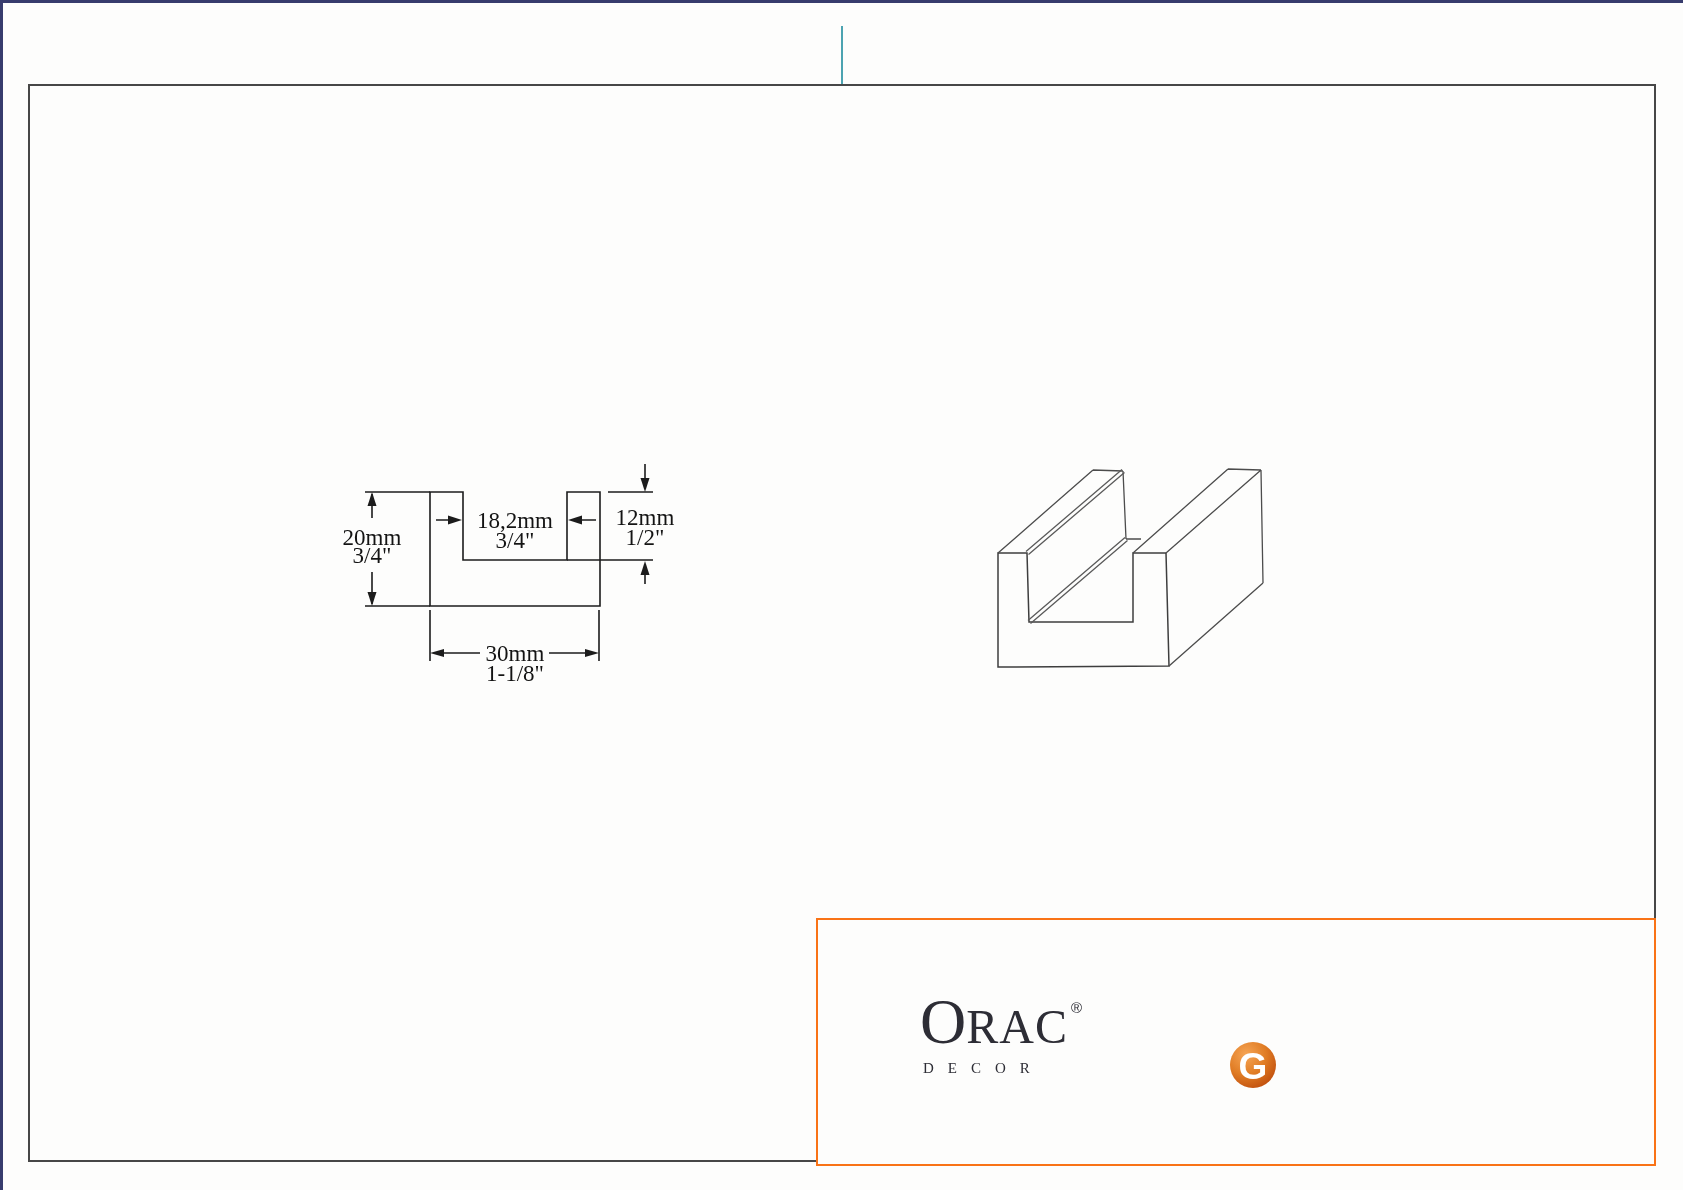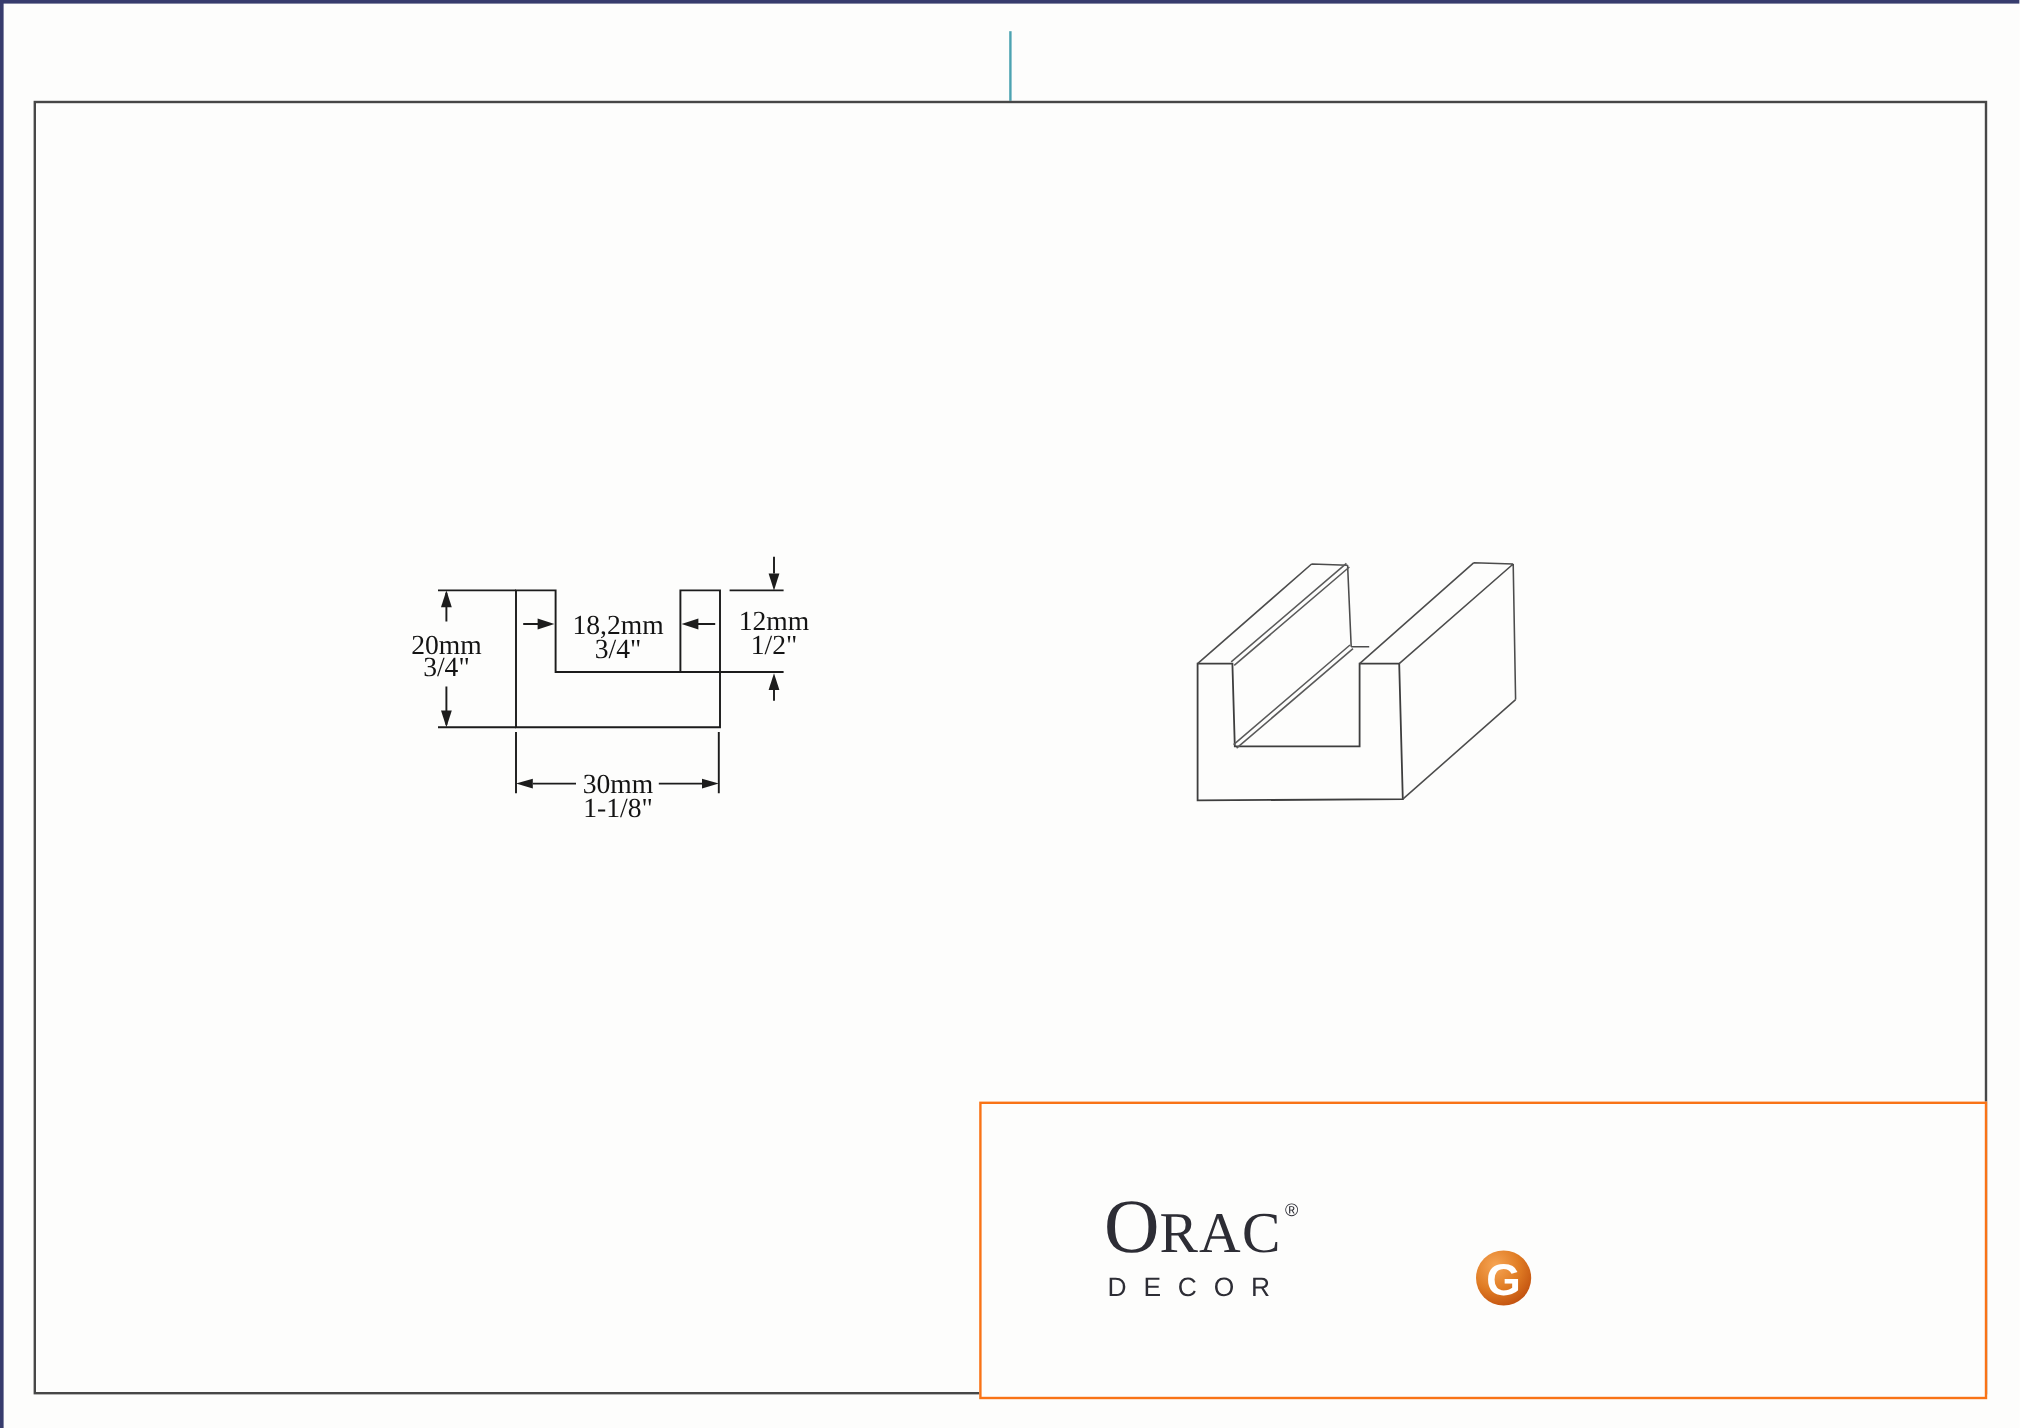--- a/index.html
+++ b/index.html
@@ -26,22 +26,22 @@
   .info-box{
     position:absolute;left:816px;top:918px;width:840px;height:248px;
     border:2px solid #f97316;box-sizing:border-box;background:#fdfdfc;
   }
   .orac-logo{position:absolute;left:102px;top:70px;color:#2d2d35;}
   .orac-wordmark{font-family:"Liberation Serif","DejaVu Serif",serif;line-height:1;white-space:nowrap;}
   .orac-o{font-size:64px;}
   .orac-rest{font-size:48px;letter-spacing:1px;}
   .orac-reg{font-size:15px;position:relative;top:-30px;margin-left:3px;font-family:"Liberation Sans","DejaVu Sans",sans-serif;}
   .orac-subtitle{
-    font-family:Liberation Sans, sans-serif;
-    font-size:22px;letter-spacing:14px;margin-top:6px;margin-left:3px;white-space:nowrap;
+    font-family:Liberation Serif, serif;
+    font-size:15px;letter-spacing:14px;margin-top:6px;margin-left:3px;white-space:nowrap;
   }
   .grandaum-logo{position:absolute;left:412px;top:122px;display:flex;align-items:center;}
   .grandaum-circle{
     width:46px;height:46px;border-radius:50%;
     background:radial-gradient(circle at 35% 28%, #f6a555 0%, #e07c24 45%, #c35310 78%, #b84c0d 100%);
     display:flex;align-items:center;justify-content:center;
     flex:0 0 auto;
   }
   .grandaum-g{
     color:#ffffff;font-weight:bold;font-size:37px;line-height:1;

